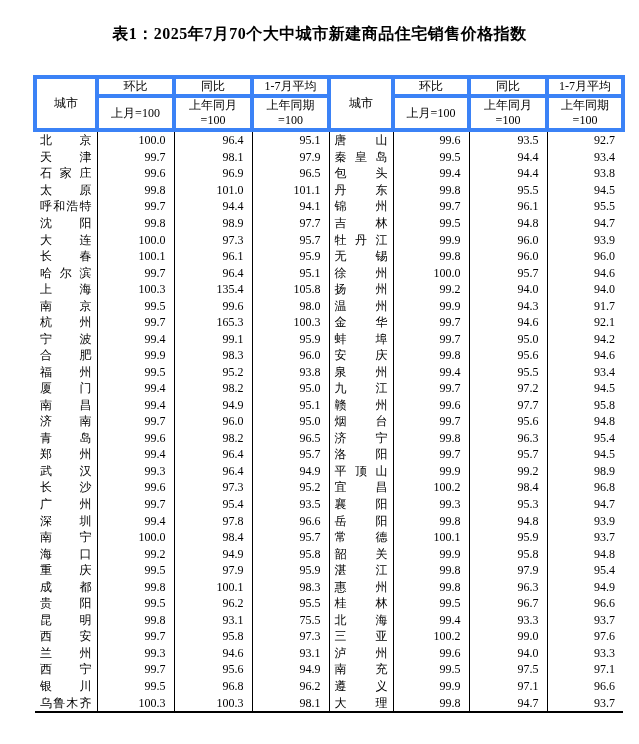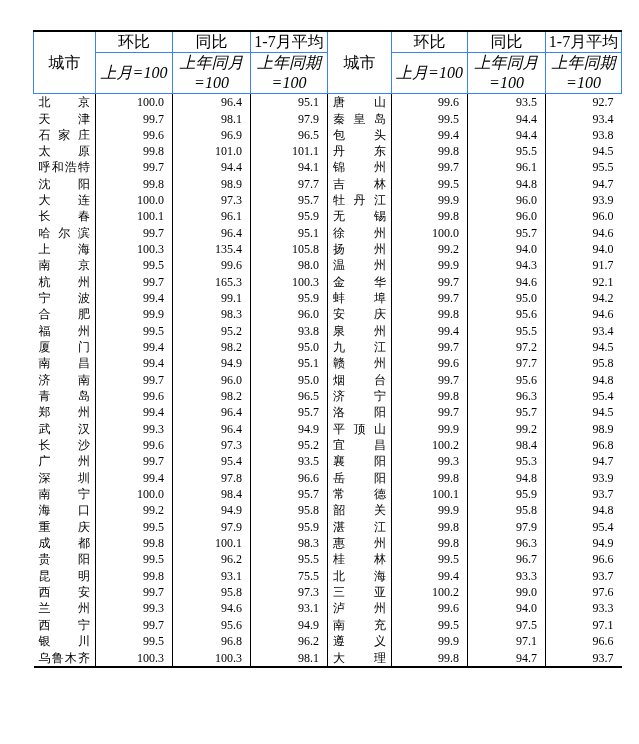--- a/index.html
+++ b/index.html
@@ -30,30 +30,30 @@
     border-collapse: collapse;
     table-layout: fixed;
     margin-left: 33px;
     margin-top: 30px;
     width: 588px;
     height: 638px;
     border-top: 2px solid #000;
     border-bottom: 2px solid #000;
   }
   thead th {
-    border: 1px solid #3b82f6;
+    border: 4px solid #3b82f6;
     font-weight: normal;
-    font-size: 16px;
+    font-size: 12px;
     padding: 0;
     text-align: center;
     vertical-align: middle;
     line-height: 1.25;
   }
   thead tr.hrow1 { height: 18px; }
-  thead tr.hrow2 { height: 34px; font-style: italic; }
+  thead tr.hrow2 { height: 34px; }
   th.base { white-space: pre-line; }
   tbody td {
     font-size: 12px;
     padding: 0;
     height: 16px;
     vertical-align: middle;
     line-height: 1;
   }
   tbody td:not(:last-child) { border-right: 1px solid #000; }
   td.city {
@@ -64,20 +64,21 @@
   }
   td.num {
     text-align: right;
     padding-right: 8px;
   }
 </style>
 </head>
 <body>
 
 <div class="page">
+  <div class="title">表1：2025年7月70个大中城市新建商品住宅销售价格指数</div>
 
   <table class="idx">
     <colgroup>
       <col style="width:62px">
       <col style="width:77px">
       <col style="width:78px">
       <col style="width:77px">
       <col style="width:64px">
       <col style="width:76px">
       <col style="width:78px">

